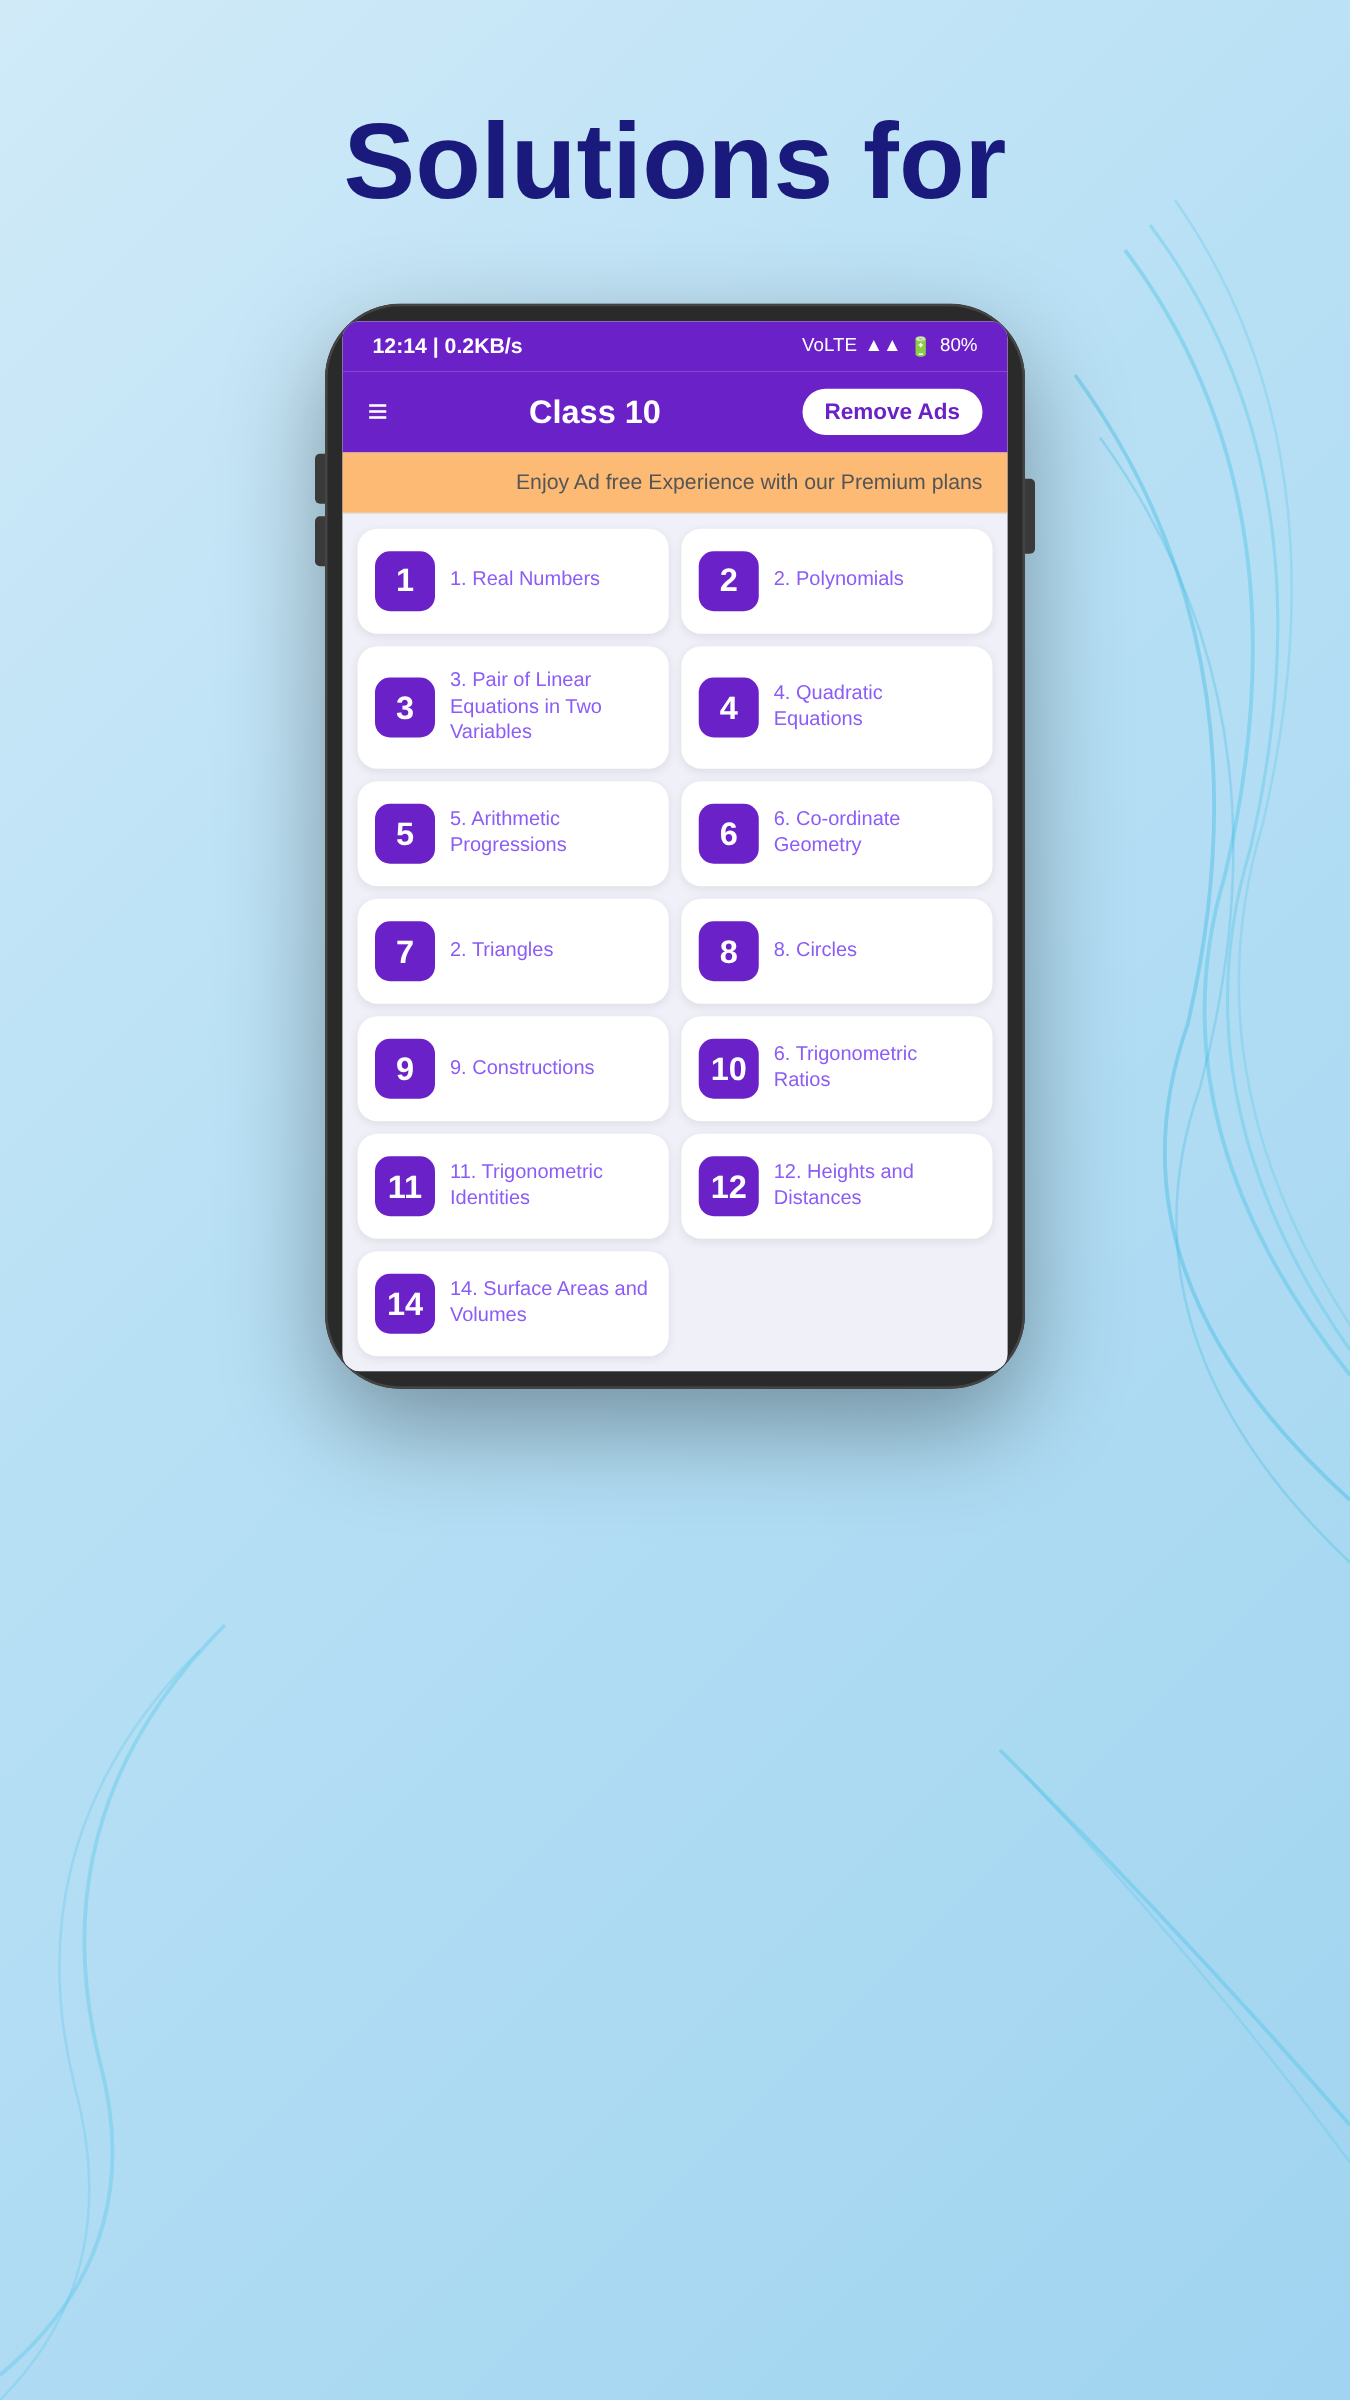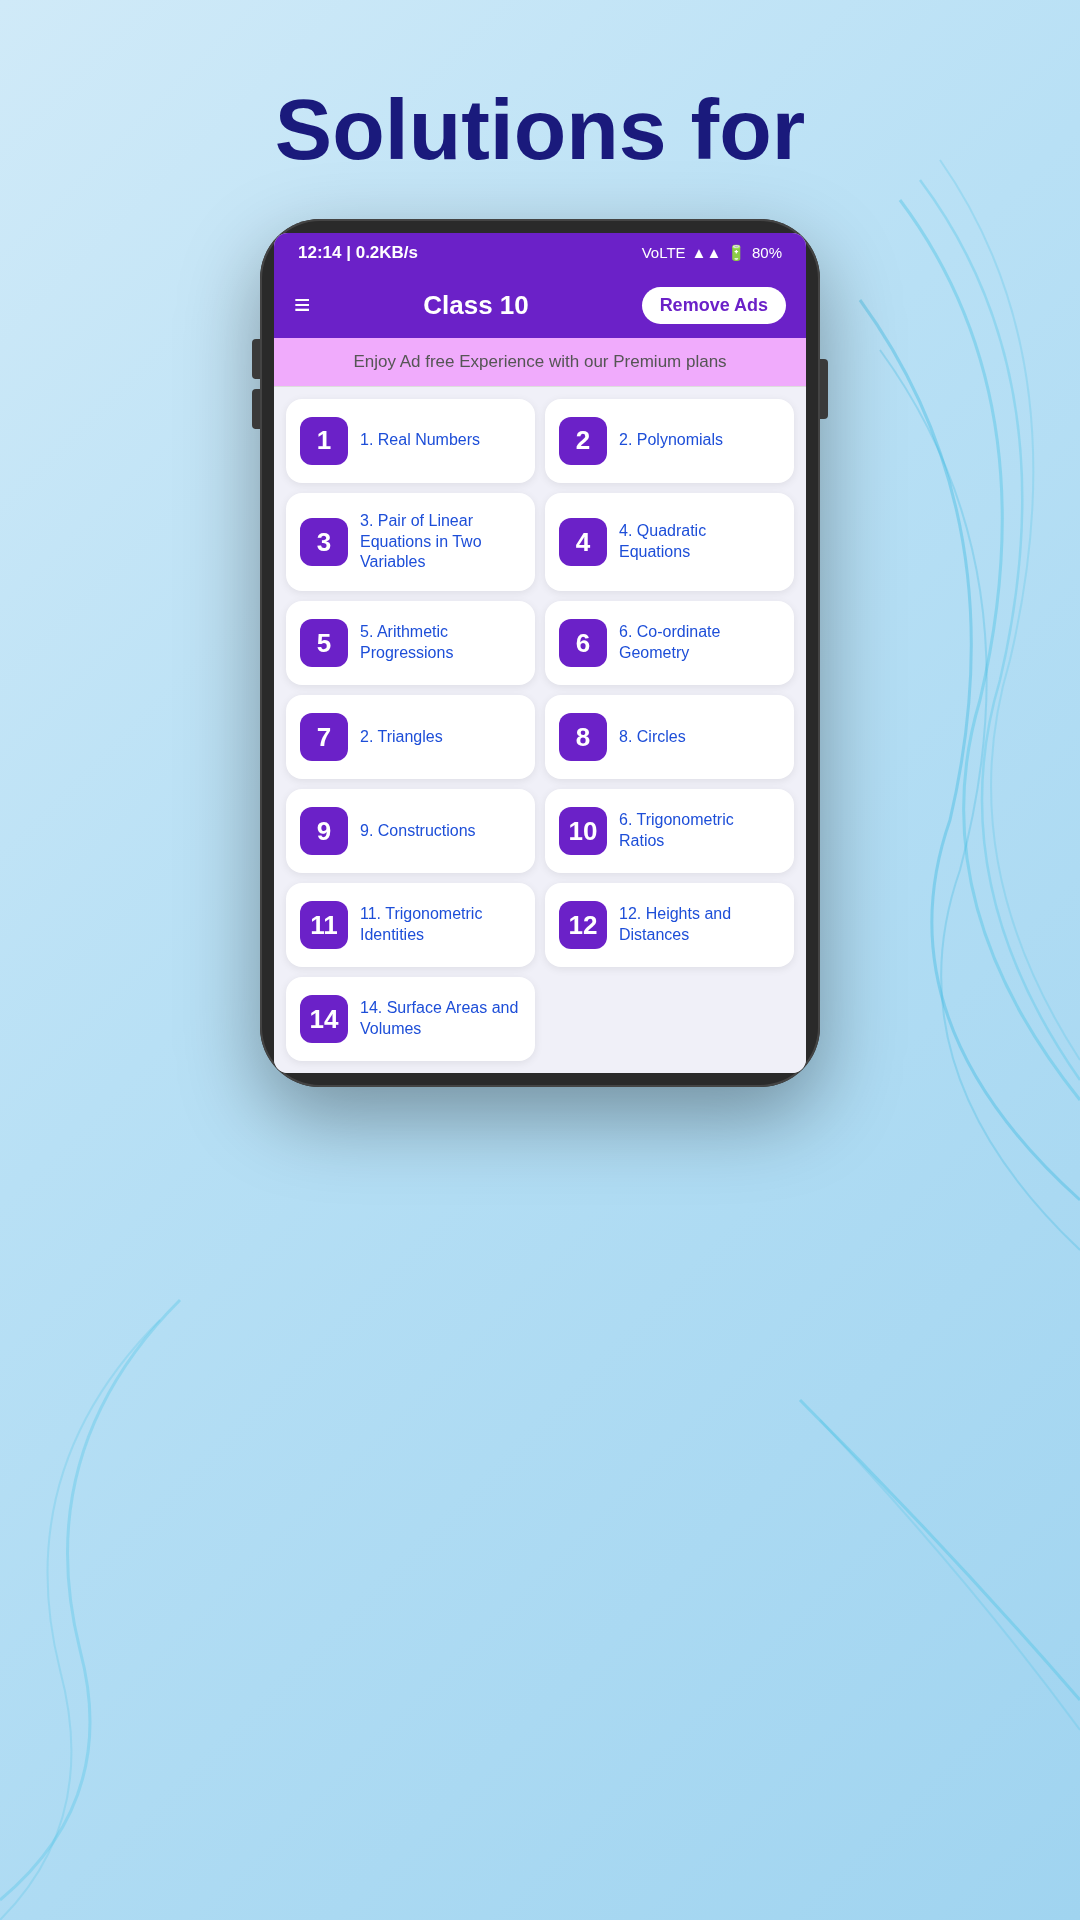--- a/index.html
+++ b/index.html
@@ -25,21 +25,21 @@
       z-index: 0;
     }
     .bg-waves svg {
       width: 100%; height: 100%;
     }
 
     .page-header {
       position: relative;
       z-index: 1;
       text-align: center;
-      padding: 80px 60px 40px;
+      padding: 80px 60px 64px;
     }
     .page-header h1 {
       font-size: 86px;
       font-weight: 800;
       color: #1a1a7c;
       line-height: 1.15;
     }
 
     
     .phone-shell {
@@ -103,23 +103,23 @@
       border: none;
       border-radius: 22px;
       padding: 8px 18px;
       font-size: 18px;
       font-weight: 700;
       cursor: pointer;
     }
 
     
     .ad-banner {
-      background: #f0abfc;
+      background: #fdba74;
       padding: 14px 20px;
-      text-align: center;
+      text-align: right;
       font-size: 17px;
       color: #555;
       border-bottom: 1px solid #ddd;
     }
 
     
     .chapter-grid {
       display: grid;
       grid-template-columns: 1fr 1fr;
       gap: 10px;
@@ -144,21 +144,21 @@
       border-radius: 12px;
       display: flex;
       align-items: center;
       justify-content: center;
       color: white;
       font-size: 26px;
       font-weight: 800;
       flex-shrink: 0;
     }
     .chapter-name {
-      color: #1d4ed8;
+      color: #8b5cf6;
       font-size: 16px;
       font-weight: 500;
       line-height: 1.3;
     }
 
     
     .phone-side-btn-vol {
       position: absolute;
       left: -8px;
       top: 120px;

